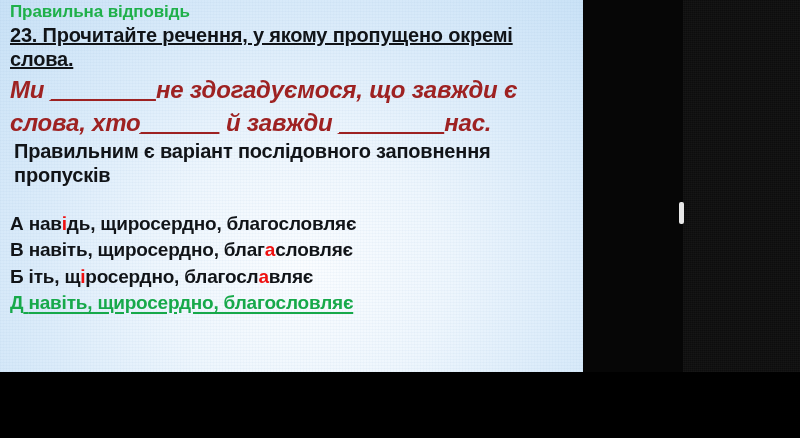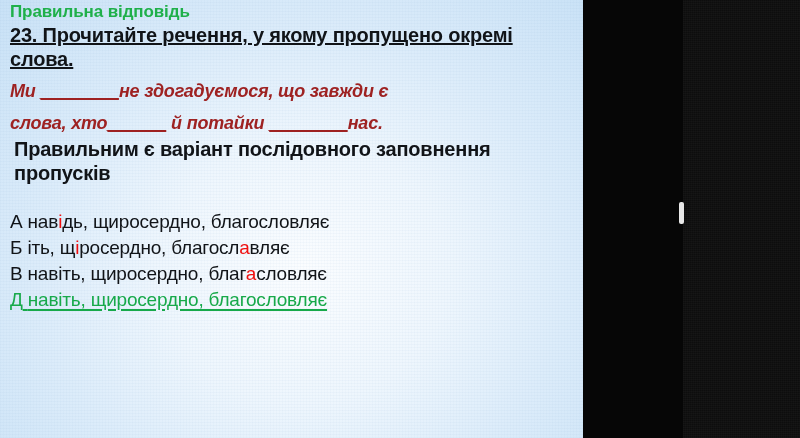--- a/index.html
+++ b/index.html
@@ -9,21 +9,21 @@
   }
   body {
     width: 800px;
     height: 438px;
     overflow: hidden;
     font-family: "Liberation Sans", sans-serif;
   }
   #screen {
     position: relative;
     width: 800px;
-    height: 438px;
+    height: 372px;
     background: #000000;
     overflow: hidden;
   }
 
   
   #panel {
     position: absolute;
     left: 683px;
     top: 0;
     width: 117px;
@@ -94,25 +94,25 @@
     font-size: 20px;
     font-weight: 700;
     line-height: 1.20;
     margin: 0;
     letter-spacing: -0.2px;
     text-decoration: underline;
   }
 
   .sentence {
     color: #9e2222;
-    font-size: 18px;
+    font-size: 24px;
     font-weight: 700;
     font-style: italic;
     line-height: 1.22;
-    margin: 10px 0 0 0;
+    margin: 4px 0 0 0;
     letter-spacing: -0.2px;
   }
   .blank {
     text-decoration: underline;
     text-decoration-thickness: 2px;
     text-underline-offset: 1px;
   }
 
   .instruction {
     color: #111418;
@@ -122,21 +122,21 @@
     margin: 2px 0 0 4px;
     letter-spacing: -0.2px;
   }
 
   #options {
     margin-top: 24px;
   }
   .option {
     color: #111418;
     font-size: 19px;
-    font-weight: 400;
+    font-weight: 700;
     line-height: 1.38;
     letter-spacing: -0.2px;
     white-space: nowrap;
   }
   .option .hl { color: #ef1010; }
   .option.correct {
     color: #17a94a;
     text-decoration: underline;
     text-decoration-thickness: 1.5px;
     text-underline-offset: 3px;
@@ -163,40 +163,40 @@
 
       <div class="heading-green">Правильна відповідь</div>
 
       <div class="question">23. Прочитайте речення, у якому пропущено окремі слова.</div>
 
       <div class="sentence">
         <span>Ми </span><span class="blank">________</span><span>не здогадуємося, що завжди є</span>
       </div>
 
       <div class="sentence">
-        <span>слова, хто</span><span class="blank">______</span><span> й потайки </span><span class="blank">________</span><span>нас.</span>
+        <span>слова, хто</span><span class="blank">______</span><span> й завжди </span><span class="blank">________</span><span>нас.</span>
       </div>
 
       <div class="instruction">Правильним є варіант послідовного заповнення пропусків</div>
 
       <div id="options">
 
         <div class="option">
           <span>А</span>
           <span>нав</span><span class="hl">і</span><span>д</span><span>ь, щиросердно, благословляє</span>
         </div>
 
         <div class="option">
+          <span>В</span>
+          <span>навіть, щиросердно, благ</span><span class="hl">а</span><span>словляє</span>
+        </div>
+
+        <div class="option">
           <span>Б</span>
           <span>іть, щ</span><span class="hl">і</span><span>росердно, благосл</span><span class="hl">а</span><span>вляє</span>
-        </div>
-
-        <div class="option">
-          <span>В</span>
-          <span>навіть, щиросердно, благ</span><span class="hl">а</span><span>словляє</span>
         </div>
 
 
         <div class="option correct">
           <span>Д</span>
           <span>навіть, щиросердно, благословляє</span>
         </div>
 
       </div>
 

